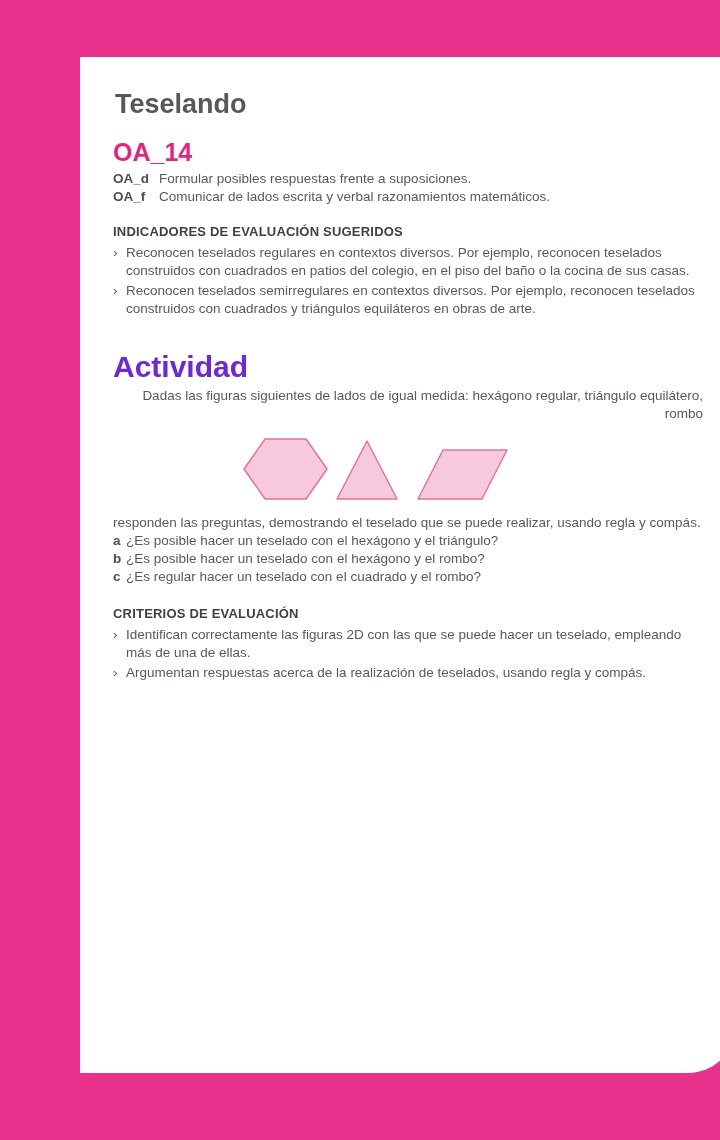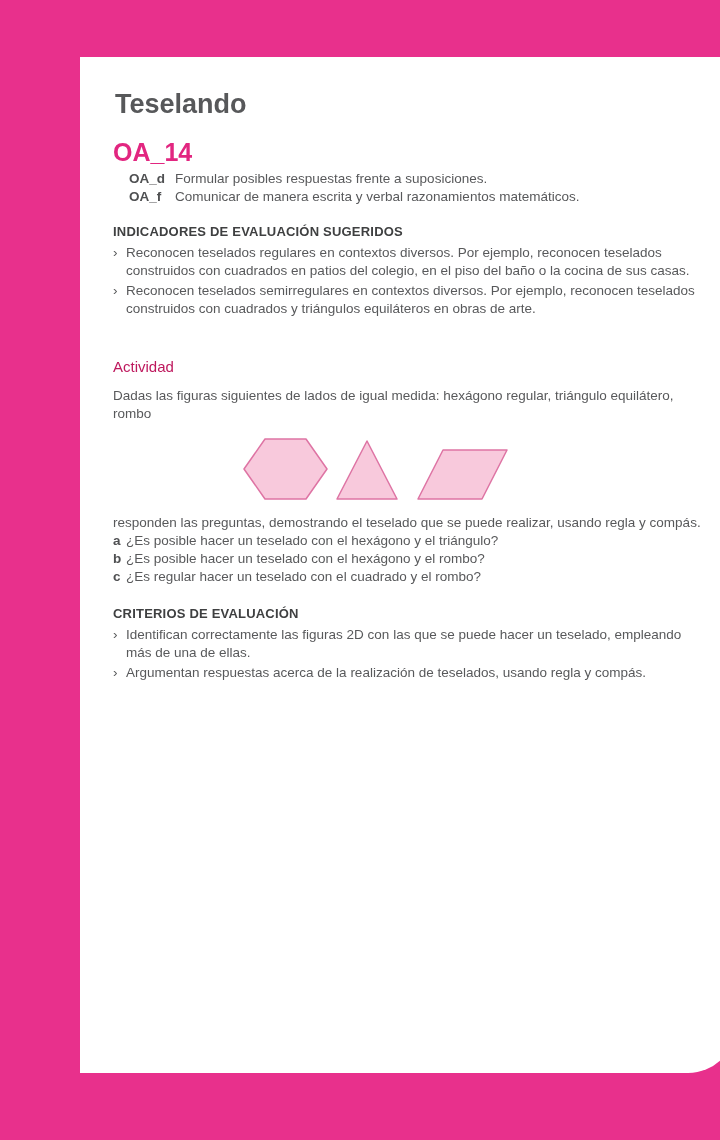--- a/index.html
+++ b/index.html
@@ -52,45 +52,44 @@
   }
   .oa-row {
     display: flex;
     line-height: 18px;
   }
   .oa-code {
     width: 46px;
     flex: 0 0 46px;
     font-weight: 600;
     color: #4F5052;
-    margin-left: 16px;
   }
   .section-heading {
     font-size: 13px;
     line-height: 16px;
     font-weight: bold;
     color: #3F4041;
     letter-spacing: 0.2px;
     margin: 0 0 4px 0;
   }
   .bullet-row {
     display: flex;
     line-height: 18px;
     margin: 0 0 2px 0;
   }
   .bullet-marker {
     width: 13px;
     flex: 0 0 13px;
     color: #58595B;
   }
   .activity-heading {
-    font-size: 15px;
+    font-size: 30px;
     line-height: 26px;
-    font-weight: normal;
-    color: #be185d;
+    font-weight: bold;
+    color: #6d28d9;
     margin: 36px 0 7px 0;
   }
   .shapes-row {
     margin: 15px 0 12px 130px;
     height: 64px;
   }
   .questions-intro {
     margin: 10px 0 0 0;
   }
   .question-row {
@@ -101,40 +100,41 @@
     width: 13px;
     flex: 0 0 13px;
     font-weight: bold;
     color: #4F5052;
   }
   .criterios-block {
     margin-top: 20px;
   }
   .intro-line {
     margin: 0 0 0 0;
+    text-align: right;
   }
 </style>
 </head>
 <body>
 
 <div class="card">
   <div class="content">
 
     <h1 class="page-title">Teselando</h1>
 
     <section>
       <h2 class="oa-heading">OA_14</h2>
       <div class="oa-list">
         <div class="oa-row">
           <span class="oa-code">OA_d</span>
           <span class="oa-text">Formular posibles respuestas frente a suposiciones.</span>
         </div>
         <div class="oa-row">
           <span class="oa-code">OA_f</span>
-          <span class="oa-text">Comunicar de manera escrita y verbal razonamientos matemáticos.</span>
+          <span class="oa-text">Comunicar de lados escrita y verbal razonamientos matemáticos.</span>
         </div>
       </div>
     </section>
 
     <section>
       <h3 class="section-heading">INDICADORES DE EVALUACIÓN SUGERIDOS</h3>
       <div class="bullet-row">
         <span class="bullet-marker">›</span>
         <span>Reconocen teselados regulares en contextos diversos. Por ejemplo, reconocen teselados construidos con cuadrados en patios del colegio, en el piso del baño o la cocina de sus casas.</span>
       </div>

